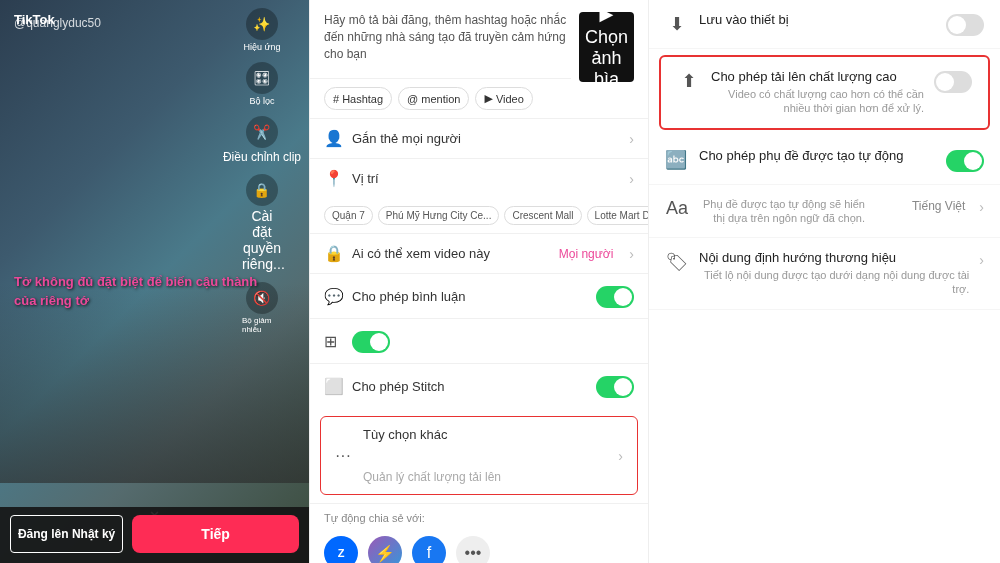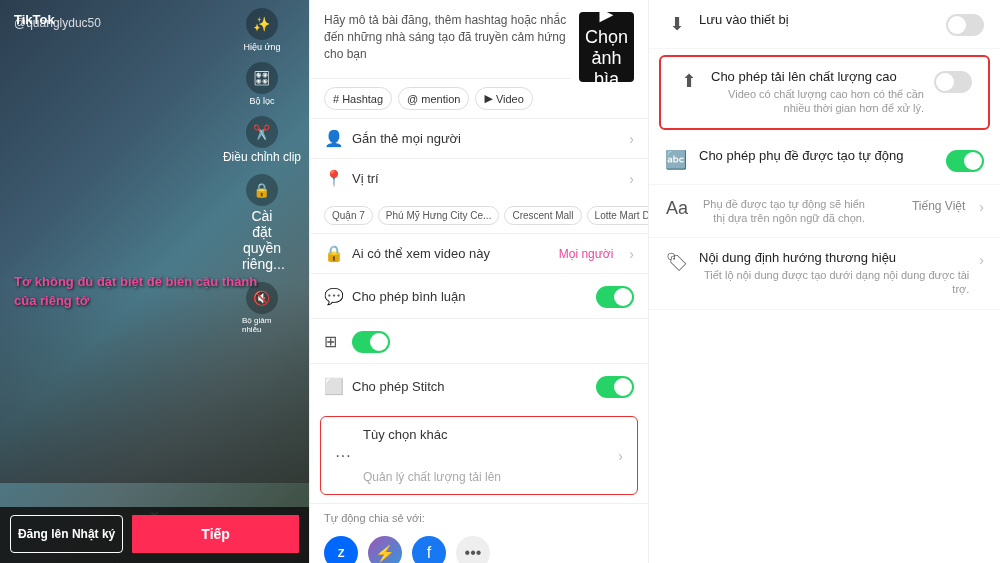--- a/index.html
+++ b/index.html
@@ -131,21 +131,21 @@
       font-weight: 600;
       cursor: pointer;
     }
 
     .btn-next {
       flex: 1.5;
       height: 38px;
       border: none;
       background: #fe2c55;
       color: #fff;
-      border-radius: 1px;
+      border-radius: 8px;
       font-size: 14px;
       font-weight: 700;
       cursor: pointer;
     }
 
     
     .middle-panel {
       width: 340px;
       height: 563px;
       background: #fff;

